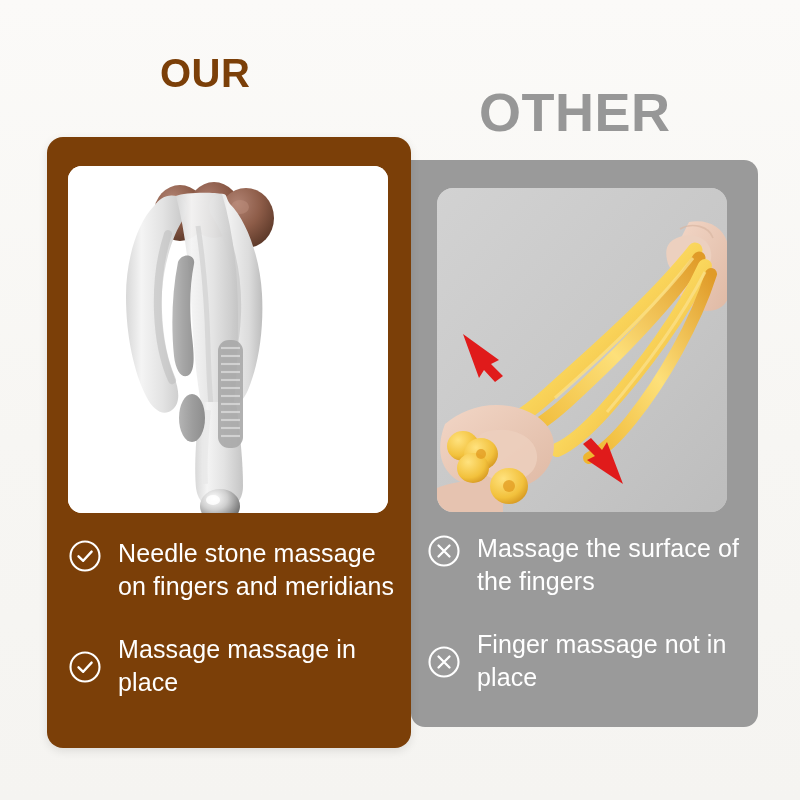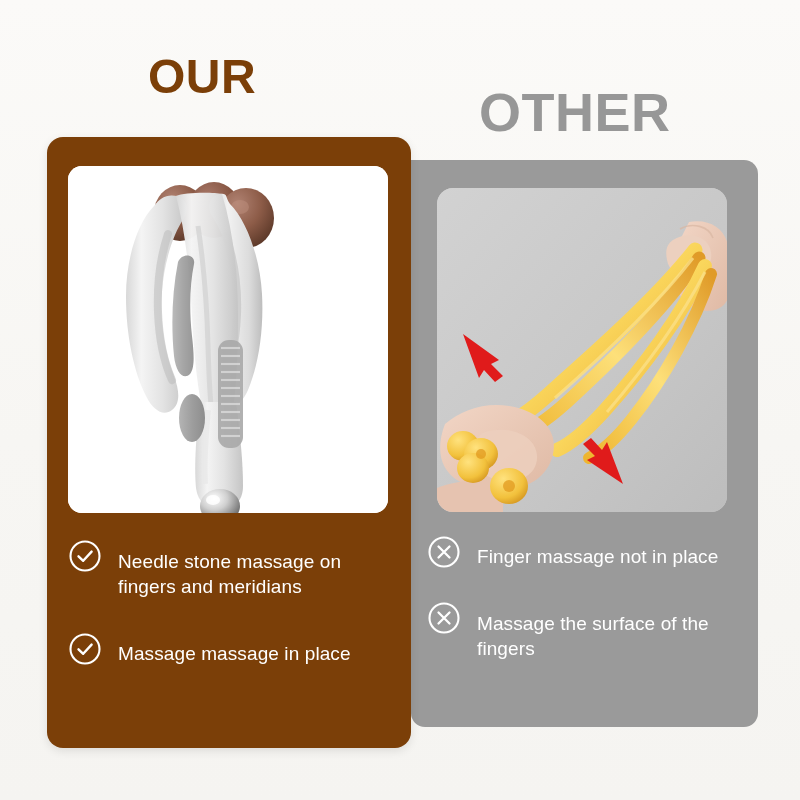--- a/index.html
+++ b/index.html
@@ -22,23 +22,23 @@
 
   
   .heading {
     position: absolute;
     font-weight: 700;
     letter-spacing: 0.5px;
     white-space: nowrap;
     line-height: 1;
   }
   .heading-our {
-    left: 148px;
+    left: 160px;
     top: 53px;
-    font-size: 48px;
+    font-size: 40px;
     color: #7b3f08;
   }
   .heading-other {
     left: 479px;
     top: 85px;
     font-size: 54px;
     color: #979797;
   }
 
   
@@ -116,25 +116,24 @@
     flex: 0 0 auto;
     width: 34px;
     height: 34px;
     margin-right: 16px;
     margin-top: 2px;
   }
   .feature-icon svg { display: block; width: 34px; height: 34px; }
 
   .feature-text {
     color: #ffffff;
-    font-size: 19px;
+    font-size: 25px;
     line-height: 1.32;
     font-family: "Liberation Sans", sans-serif;
     letter-spacing: 0.1px;
-    margin-top: 12px;
   }
 </style>
 </head>
 <body>
 
 <div class="stage">
 
   <div class="heading heading-our">OUR</div>
 
   <div class="heading heading-other">OTHER</div>
@@ -215,38 +214,38 @@
             <path d="M26 146 L62 172 L54 176 L66 188 L58 194 L47 182 L42 190 Z"></path>
           </g>
           <g fill="#e01b1b">
             <path d="M186 296 L150 272 L158 268 L146 256 L154 250 L165 262 L170 254 Z"></path>
           </g>
         </svg>
       </div>
     </div>
 
     <div class="features features-other">
+      <div class="feature-row">
+        <span class="feature-icon">
+          <svg viewBox="0 0 34 34" aria-hidden="true">
+            <circle cx="17" cy="17" r="14.5" fill="none" stroke="#ffffff" stroke-width="2.1"></circle>
+            <path d="M11.5 11.5 L22.5 22.5 M22.5 11.5 L11.5 22.5" stroke="#ffffff" stroke-width="2.3" stroke-linecap="round"></path>
+          </svg>
+        </span>
+        <span class="feature-text">Massage the surface of the fingers</span>
+      </div>
+
       <div class="feature-row single">
         <span class="feature-icon">
           <svg viewBox="0 0 34 34" aria-hidden="true">
             <circle cx="17" cy="17" r="14.5" fill="none" stroke="#ffffff" stroke-width="2.1"></circle>
             <path d="M11.5 11.5 L22.5 22.5 M22.5 11.5 L11.5 22.5" stroke="#ffffff" stroke-width="2.3" stroke-linecap="round"></path>
           </svg>
         </span>
         <span class="feature-text">Finger massage not in place</span>
-      </div>
-
-      <div class="feature-row">
-        <span class="feature-icon">
-          <svg viewBox="0 0 34 34" aria-hidden="true">
-            <circle cx="17" cy="17" r="14.5" fill="none" stroke="#ffffff" stroke-width="2.1"></circle>
-            <path d="M11.5 11.5 L22.5 22.5 M22.5 11.5 L11.5 22.5" stroke="#ffffff" stroke-width="2.3" stroke-linecap="round"></path>
-          </svg>
-        </span>
-        <span class="feature-text">Massage the surface of the fingers</span>
       </div>
     </div>
   </div>
 
   <div class="panel panel-our">
 
     <div class="img-card-our">
       <div class="our-photo">
         <svg viewBox="0 0 320 347" preserveAspectRatio="xMidYMid meet" aria-hidden="true">
           <defs>

